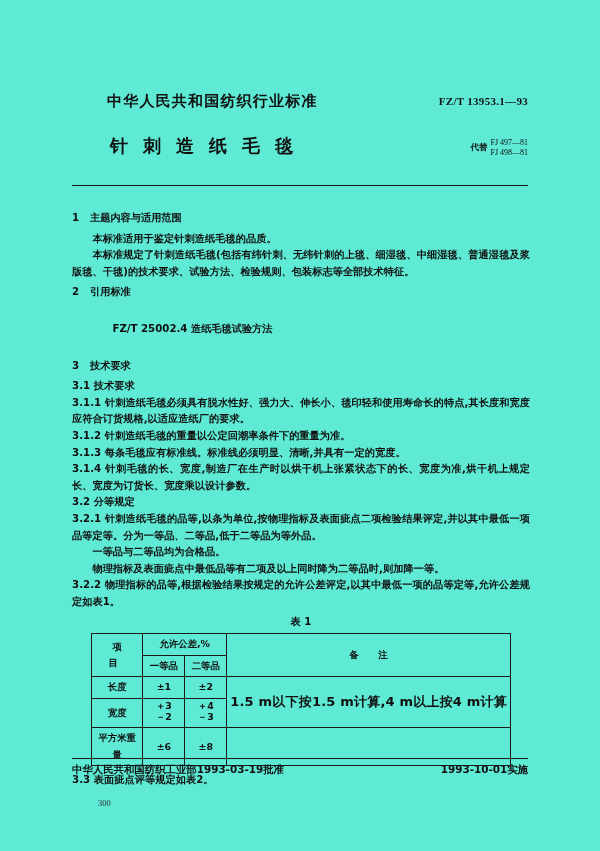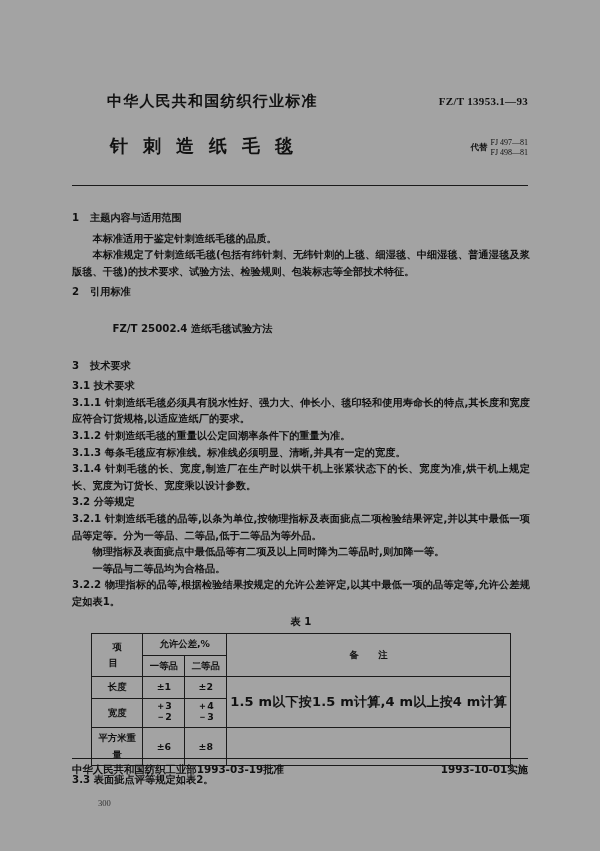--- a/index.html
+++ b/index.html
@@ -13,21 +13,21 @@
     position: relative;
     font-family: "Liberation Serif", "DejaVu Serif", serif;
     color: #111111;
     overflow: hidden;
   }
   .page {
     position: absolute;
     left: 0; top: 0;
     width: 600px;
     height: 851px;
-    background: #a3a3a3;
+    background: #5eead4;
   }
   
   .hdr {
     position: absolute;
     left: 72px;
     top: 92px;
     width: 456px;
   }
   .hdr-row1 {
     position: relative;
@@ -248,22 +248,22 @@
     </div>
     <div class="gap-s"></div>
 
     <p class="para">3.1   技术要求</p>
     <p class="para">3.1.1   针刺造纸毛毯必须具有脱水性好、强力大、伸长小、毯印轻和使用寿命长的特点,其长度和宽度应符合订货规格,以适应造纸厂的要求。</p>
     <p class="para">3.1.2   针刺造纸毛毯的重量以公定回潮率条件下的重量为准。</p>
     <p class="para">3.1.3   每条毛毯应有标准线。标准线必须明显、清晰,并具有一定的宽度。</p>
     <p class="para">3.1.4   针刺毛毯的长、宽度,制造厂在生产时以烘干机上张紧状态下的长、宽度为准,烘干机上规定长、宽度为订货长、宽度乘以设计参数。</p>
     <p class="para">3.2   分等规定</p>
     <p class="para">3.2.1   针刺造纸毛毯的品等,以条为单位,按物理指标及表面疵点二项检验结果评定,并以其中最低一项品等定等。分为一等品、二等品,低于二等品为等外品。</p>
+    <p class="para indent-2">一等品与二等品均为合格品。</p>
     <p class="para indent-2">物理指标及表面疵点中最低品等有二项及以上同时降为二等品时,则加降一等。</p>
-    <p class="para indent-2">一等品与二等品均为合格品。</p>
     <p class="para">3.2.2   物理指标的品等,根据检验结果按规定的允许公差评定,以其中最低一项的品等定等,允许公差规定如表1。</p>
 
     <div class="tbl-caption">表 1</div>
     <table class="t1">
       <tbody>
           <tr class="top">
         <td class="c-item sp-wide" rowspan="2">项  目</td>
         <td colspan="2">允许公差,%</td>
         <td class="c-note sp-wide" rowspan="2">备  注</td>
       </tr>

